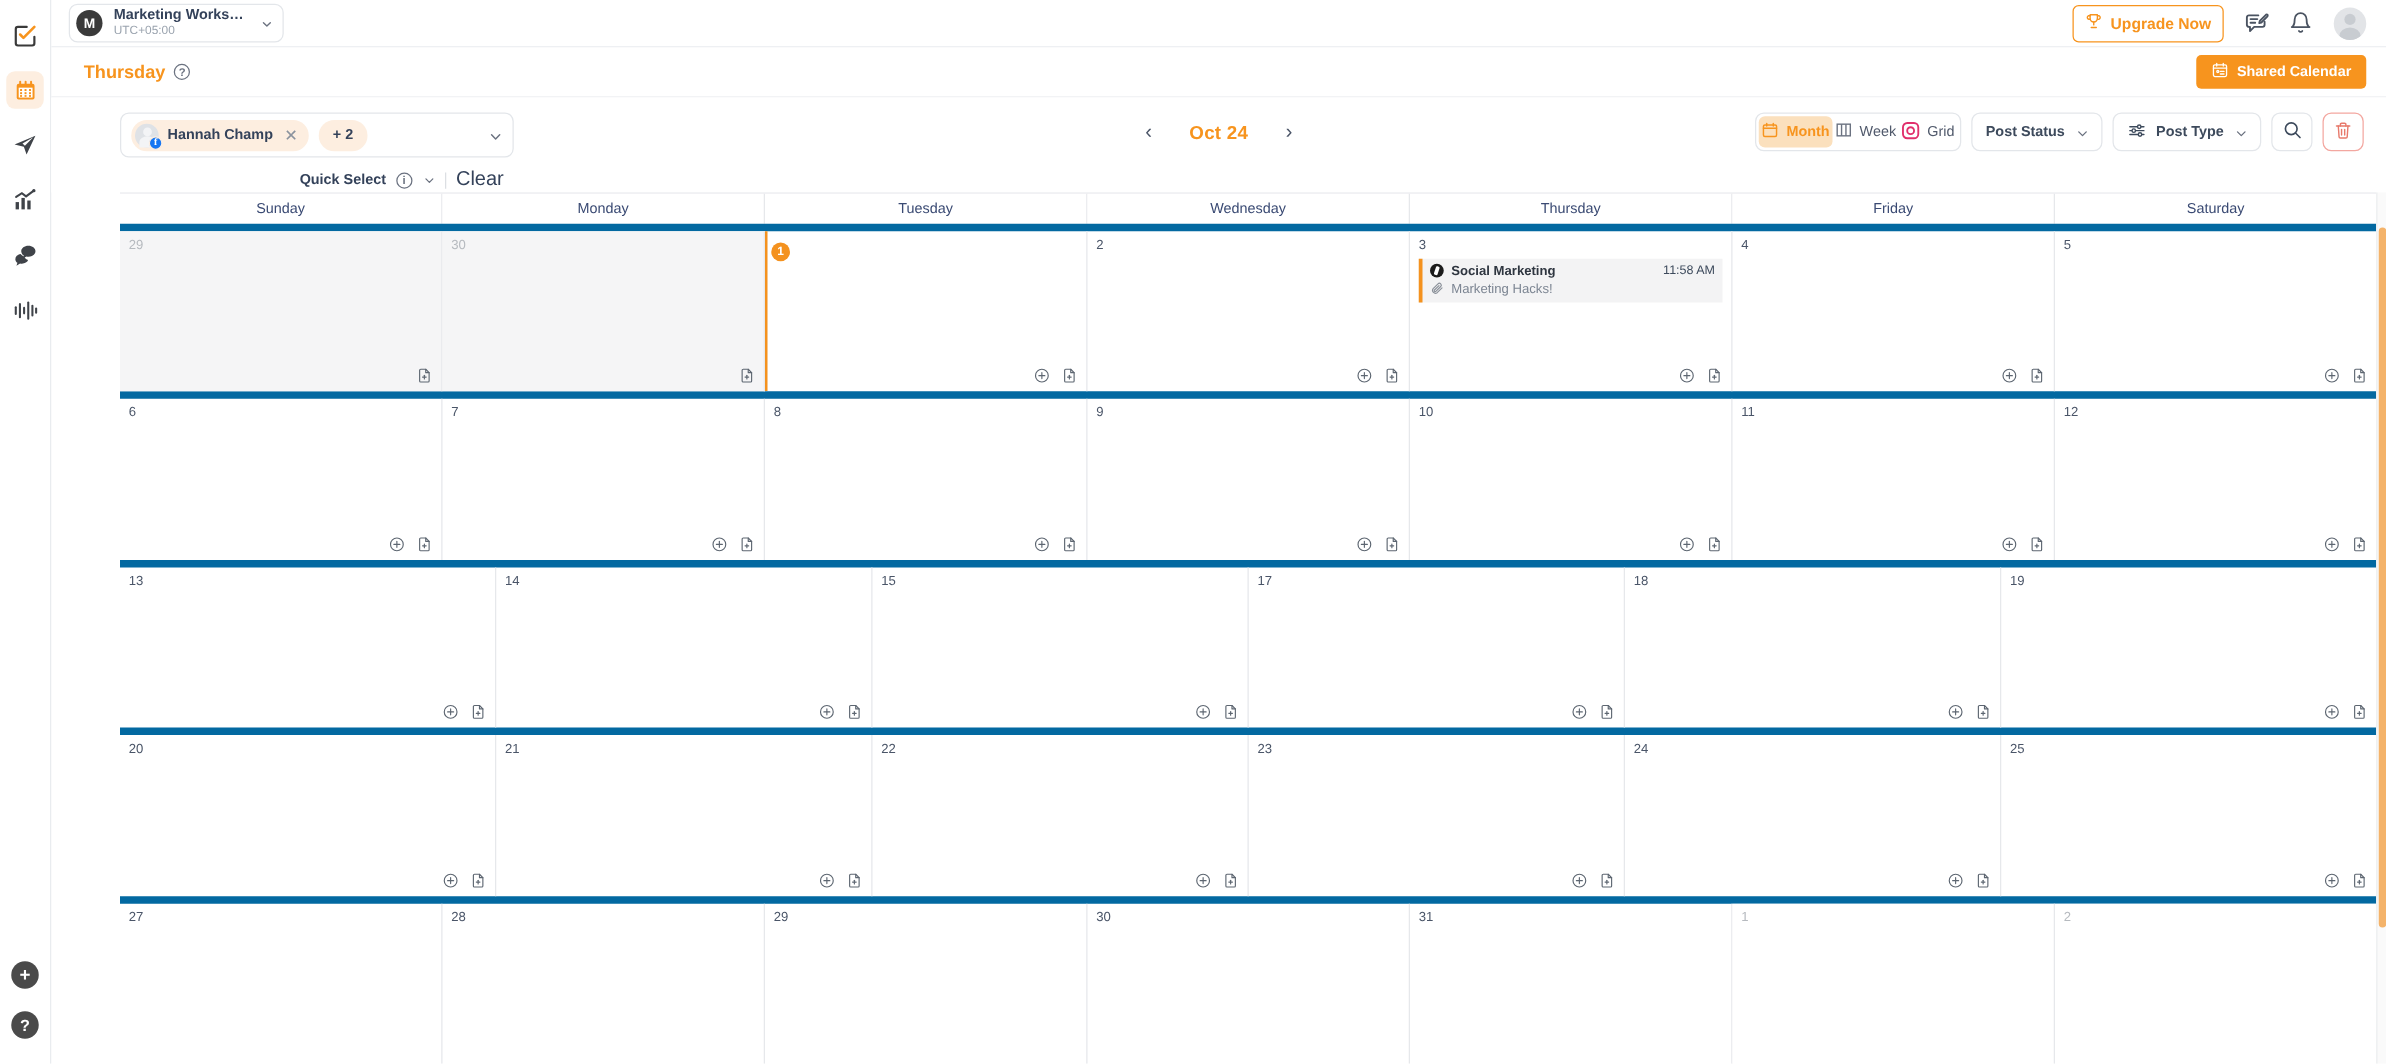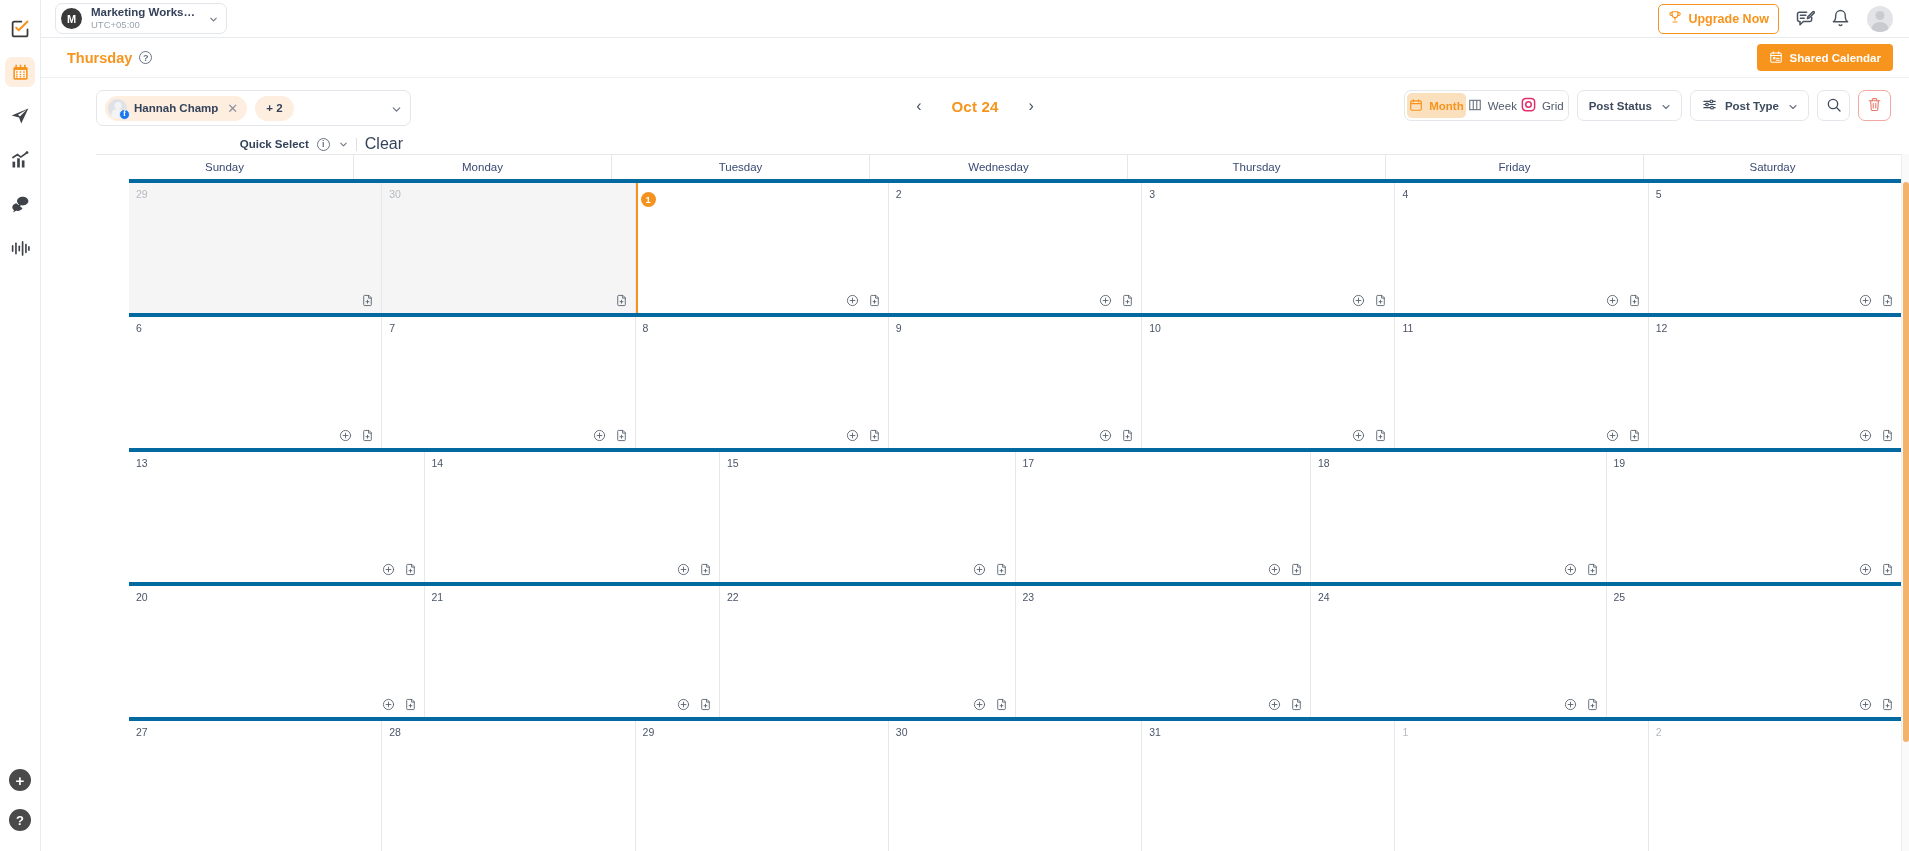--- a/index.html
+++ b/index.html
@@ -193,21 +193,21 @@
   #calendar { flex: 1 1 auto; display: flex; min-height: 0; padding-left: 55px; position: relative; }
   #cal-inner { flex: 1 1 auto; display: flex; flex-direction: column; min-width: 0; }
   #weekday-row { display: flex; height: 25px; flex: 0 0 25px; border-top: 1px solid #e6e8eb; }
   .weekday {
     flex: 1 1 0; display: flex; align-items: center; justify-content: center;
     font-size: 11.5px; color: #3a4a73; border-right: 1px solid #e6e8eb;
     background: #fff;
   }
   .weekday:last-child { border-right: none; }
   #weeks { flex: 1 1 auto; display: flex; flex-direction: column; min-height: 0; }
-  .week-row { flex: 1 1 0; display: flex; border-top: 4px solid #0369a1; min-height: 0; margin-left: 33px; }
+  .week-row { flex: 1 1 0; display: flex; border-top: 6px solid #0369a1; min-height: 0; }
   .day-cell {
     flex: 1 1 0; border-right: 1px solid #e6e8eb;
     position: relative; padding: 6px 7px 0 7px; min-width: 0; overflow: hidden;
   }
   .day-cell:last-child { border-right: none; }
   .day-cell.other-month { background: #f5f5f6; }
   .day-cell.other-month.plain { background: #ffffff; }
   .day-num { font-size: 10.5px; color: #4a5568; line-height: 1; }
   .day-cell.other-month .day-num { color: #b6babf; }
   .day-num.badge {
@@ -602,20 +602,35 @@
     <path d="M14 2.6H6.6A1.6 1.6 0 0 0 5 4.2v15.6a1.6 1.6 0 0 0 1.6 1.6h10.8a1.6 1.6 0 0 0 1.6-1.6V7.6Z"></path>
     <polyline points="14 2.6 14 7.6 19 7.6"></polyline>
     <line x1="12" y1="11.5" x2="12" y2="17"></line>
                     <line x1="9.3" y1="14.2" x2="14.7" y2="14.2"></line>
                   </svg>
                 </span>
               </div>
             </div>
             <div class="day-cell">
               <div class="day-num">3</div>
+              <div class="event">
+                <div class="event-row1">
+           <span class="ev-net"></span>
+           <span class="ev-title">Social Marketing</span>
+           <span class="ev-time">11:58 AM</span>
+         </div>
+         <div class="event-row2">
+           <span class="ev-attach">
+             <svg width="11" height="11" viewBox="0 0 24 24" fill="none" stroke="#8a9099" stroke-width="2" stroke-linecap="round" stroke-linejoin="round">
+                      <path d="M21 11.5 12.5 20a5 5 0 0 1-7-7l8.5-8.5a3.3 3.3 0 0 1 4.7 4.7l-8.5 8.5a1.7 1.7 0 0 1-2.4-2.4l7.9-7.8"></path>
+                    </svg>
+           </span>
+           <span class="ev-sub">Marketing Hacks!</span>
+         </div>
+              </div>
               <div class="cell-actions">
                 <span>
                   <svg width="13" height="13" viewBox="0 0 24 24" fill="none" stroke="#5d6671" stroke-width="1.7" stroke-linecap="round">
     <circle cx="12" cy="12" r="9.4"></circle>
                     <line x1="12" y1="7.6" x2="12" y2="16.4"></line>
                     <line x1="7.6" y1="12" x2="16.4" y2="12"></line>
                   </svg>
                 </span>
                 <span>
                   <svg width="13" height="13" viewBox="0 0 24 24" fill="none" stroke="#5d6671" stroke-width="1.7" stroke-linecap="round" stroke-linejoin="round">

